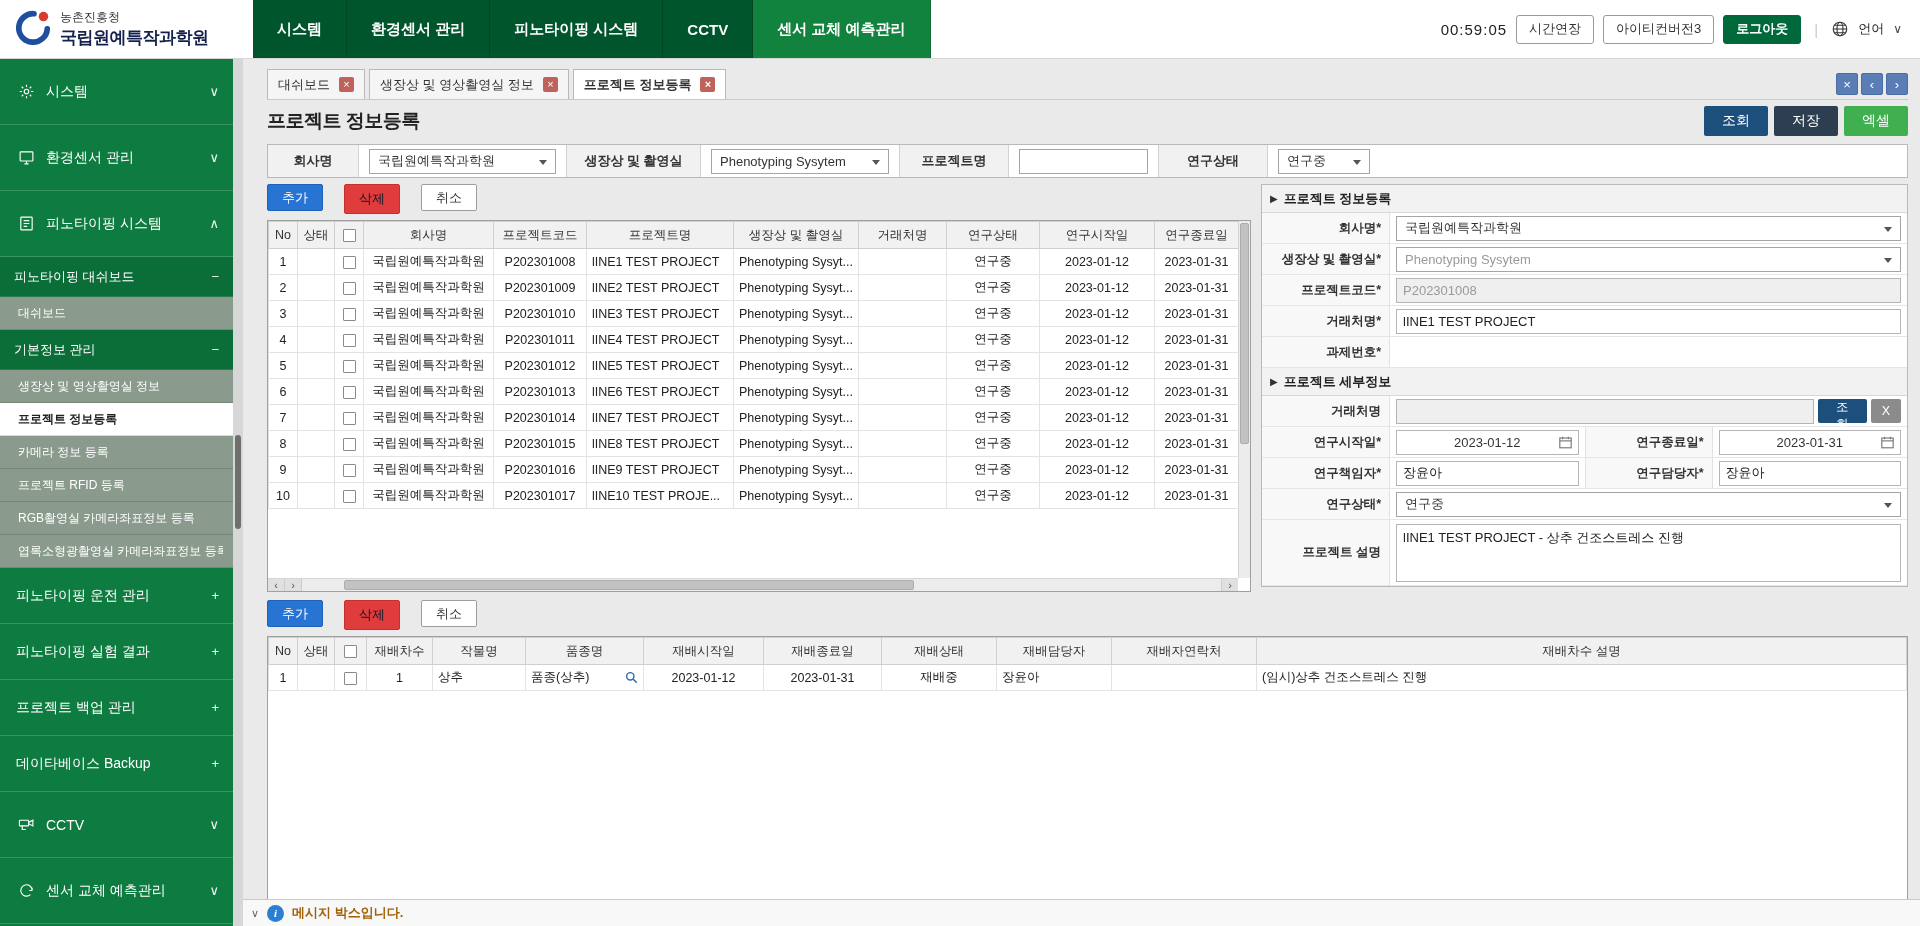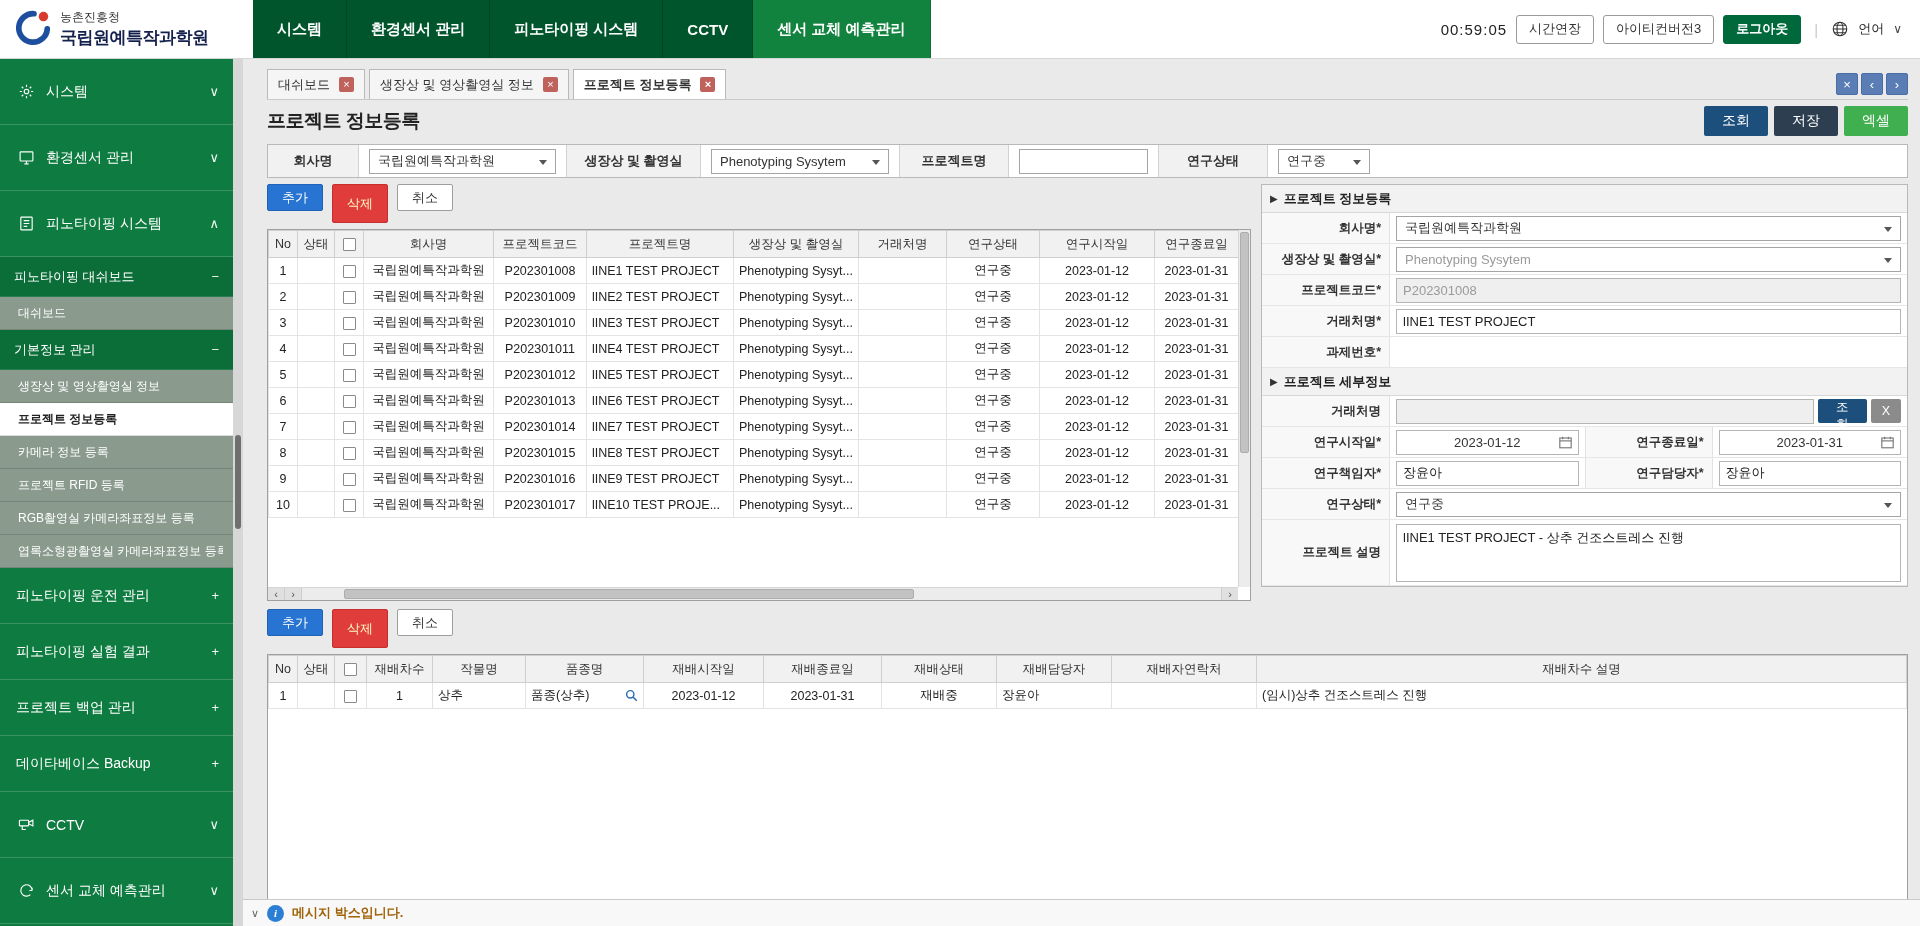--- a/index.html
+++ b/index.html
@@ -59,23 +59,23 @@
   .f-label { display:flex; align-items:center; justify-content:center; background:#f1f1f1; font-weight:bold; font-size:13px; border-right:1px solid #d2d2d2; }
   .f-label.w1 { width:91px; } .f-label.w2 { width:135px; border-left:1px solid #d2d2d2; } .f-label.w3 { width:110px; border-left:1px solid #d2d2d2; } .f-label.w4 { width:110px; border-left:1px solid #d2d2d2; }
   .f-field { display:flex; align-items:center; padding:0 10px; }
   .sel { position:relative; height:25px; border:1px solid #a5a5a5; background:#fff; display:flex; align-items:center; padding:0 24px 0 8px; font-size:13px; cursor:pointer; }
   .sel::after { content:''; position:absolute; right:8px; top:10px; border-left:4px solid transparent; border-right:4px solid transparent; border-top:5px solid #555; }
   .sel.dim span { color:#9a9a9a; }
   .f-inp { width:129px; height:25px; border:1px solid #a5a5a5; padding:0 6px; font-size:13px; font-family:inherit; }
 
   .body-cols { display:flex; align-items:flex-start; margin-bottom:8px; }
   .left-col { width:984px; }
-  .actions { display:flex; gap:9px; margin-bottom:6px; }
+  .actions { display:flex; gap:21px; margin-bottom:6px; }
   .btn-add { height:27px; padding:0 14px; background:#2774d2; border:1px solid #1f63b8; color:#fff; border-radius:2px; font-size:13px; cursor:pointer; font-family:inherit; }
-  .btn-del { height:39px; padding:0 14px; background:#e03c3c; border:1px solid #c72f2f; color:#fef9c3; border-radius:2px; font-size:13px; cursor:pointer; font-family:inherit; }
+  .btn-del { height:30px; padding:0 14px; background:#e03c3c; border:1px solid #c72f2f; color:#0f172a; border-radius:2px; font-size:13px; cursor:pointer; font-family:inherit; }
   .btn-cancel { height:27px; padding:0 14px; background:#fff; border:1px solid #9e9e9e; color:#333; border-radius:2px; font-size:13px; cursor:pointer; font-family:inherit; }
 
   .grid-wrap { position:relative; width:984px; height:372px; border:1px solid #a0a0a0; background:#fff; overflow:hidden; }
   table.grid { border-collapse:collapse; table-layout:fixed; }
   #main-grid { width:970px; }
   #sub-grid { width:100%; }
   table.grid th { height:27px; background:#f1f1f1; border:1px solid #cfcfcf; font-weight:normal; font-size:12.5px; color:#333; white-space:nowrap; overflow:hidden; }
   table.grid td { height:26px; border:1px solid #e3e3e3; font-size:12.5px; color:#222; white-space:nowrap; overflow:hidden; padding:0 5px; background:#fff; }
   td.c-no { background:#e9eef6; border-color:#d4dbe6; text-align:center; color:#333; }
   td.c-status { background:#fbf4d8; }

